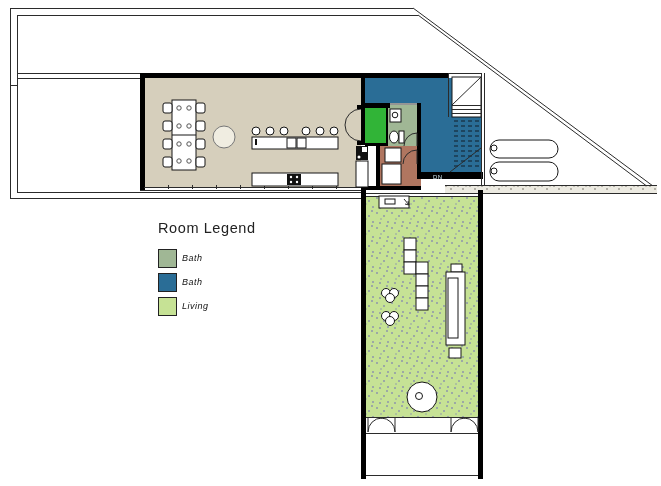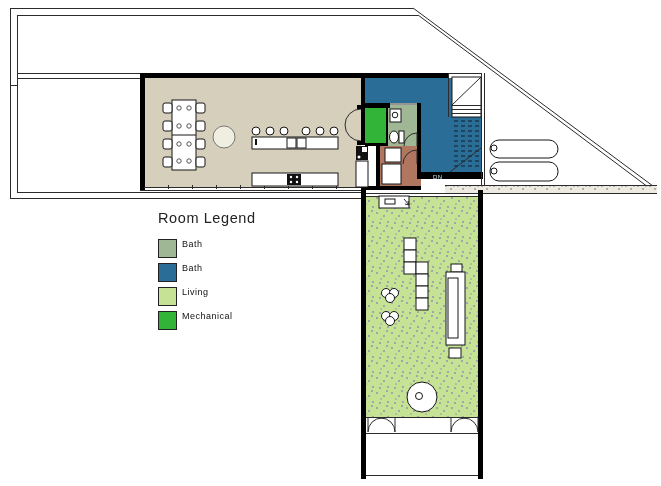--- a/index.html
+++ b/index.html
@@ -1,21 +1,21 @@
 <!DOCTYPE html>
 <html><head>
 <meta charset="utf-8">
 <style>
   html,body{margin:0;padding:0;background:#fff;}
   #canvas{position:relative;width:661px;height:486px;background:#fff;overflow:hidden;
           font-family:"Liberation Sans",sans-serif;}
   #plan-svg{position:absolute;left:0;top:0;}
-  .legend{position:absolute;left:158px;top:210px;}
+  .legend{position:absolute;left:158px;top:220px;}
   .legend-title{font-size:14.5px;color:#222;letter-spacing:0.6px;margin:0 0 13px 0;}
-  .legend-row{display:flex;align-items:flex-start;height:18px;margin-bottom:6px;}
+  .legend-row{display:flex;align-items:center;height:18px;margin-bottom:6px;font-style:italic;}
   .swatch{display:inline-block;width:17px;height:17px;border:1px solid #222;box-sizing:content-box;}
   .legend-label{font-size:9px;color:#111;letter-spacing:0.5px;padding-left:5px;white-space:nowrap;}
   .thin{stroke:#2b2b2b;stroke-width:1;fill:none;}
   .crisp{shape-rendering:crispEdges;}
   .furn{stroke:#161616;stroke-width:1;fill:#fff;}
   .wall{fill:#000;}
 </style>
 </head>
 <body>
 
@@ -255,20 +255,16 @@
           <span class="legend-label">Bath</span>
         </div>
         <div class="legend-row">
           <span class="swatch" style="background: rgb(42, 109, 150);"></span>
           <span class="legend-label">Bath</span>
         </div>
         <div class="legend-row">
           <span class="swatch" style="background: rgb(198, 226, 149);"></span>
           <span class="legend-label">Living</span>
         </div>
-        <div class="legend-row">
-          <span class="swatch" style="background: rgb(49, 180, 55);"></span>
-          <span class="legend-label">Mechanical</span>
-        </div>
       </div>
 </div>
 
 </div>
 
 </body></html>

